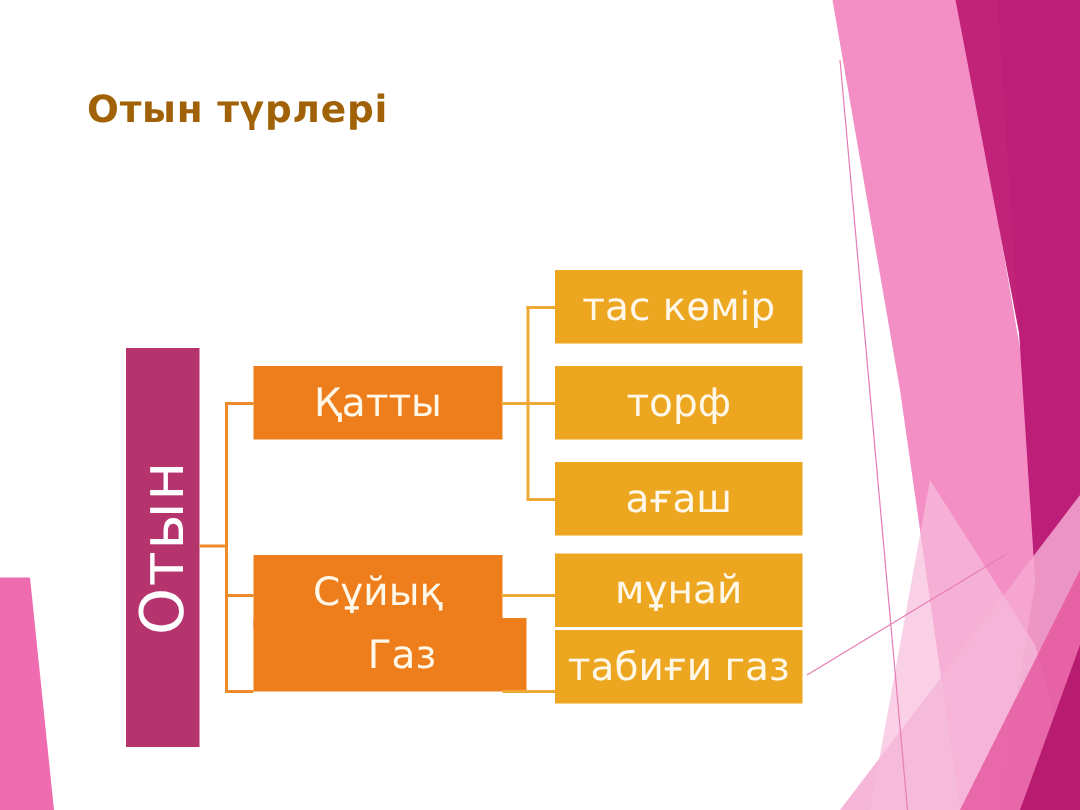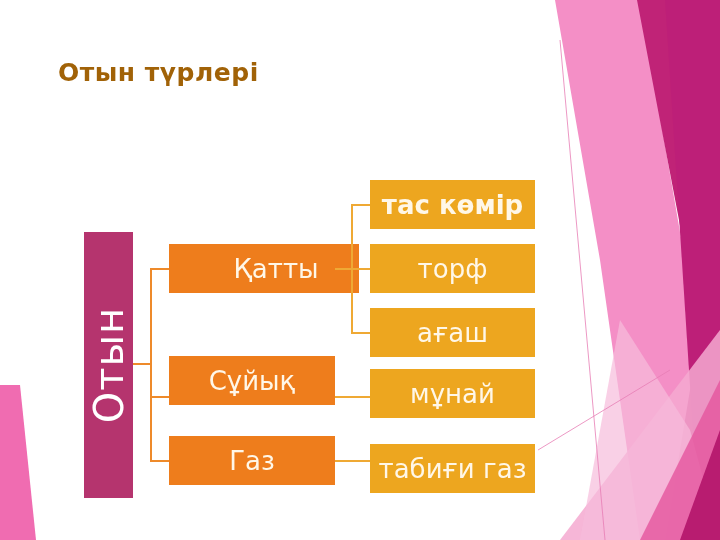--- a/index.html
+++ b/index.html
@@ -44,45 +44,45 @@
   <div class="root">
     <span class="root-label">Отын</span>
   </div>
 
   <div class="line" style="left:133px; top:363px; width:18px; height:2px;"></div>
   <div class="line" style="left:150px; top:268px; width:2px; height:193px;"></div>
   <div class="line" style="left:150px; top:268px; width:19px; height:2px;"></div>
   <div class="line" style="left:150px; top:396px; width:19px; height:2px;"></div>
   <div class="line" style="left:150px; top:460px; width:19px; height:2px;"></div>
 
-  <div class="box lvl1" style="top:244px;padding-left:24px;">
+  <div class="box lvl1" style="top:244px;">
     <span>Қатты</span>
   </div>
-  <div class="box lvl1" style="top:356px;">
+  <div class="box lvl1" style="top:370px;">
     <span>Сұйық</span>
   </div>
-  <div class="box lvl1" style="top:436px;">
+  <div class="box lvl1" style="top:412px;padding-left:16px;">
     <span>Газ</span>
   </div>
 
   <div class="line2" style="left:335px; top:268px; width:35px; height:2px;"></div>
   <div class="line2" style="left:351px; top:204px; width:2px; height:129px;"></div>
   <div class="line2" style="left:351px; top:204px; width:19px; height:2px;"></div>
   <div class="line2" style="left:351px; top:332px; width:19px; height:2px;"></div>
   <div class="line2" style="left:335px; top:396px; width:35px; height:2px;"></div>
   <div class="line2" style="left:335px; top:460px; width:35px; height:2px;"></div>
 
-  <div class="box lvl2" style="top:180px;font-weight:bold;">
+  <div class="box lvl2" style="top:180px;">
     <span>тас көмір</span>
   </div>
   <div class="box lvl2" style="top:244px;">
     <span>торф</span>
   </div>
   <div class="box lvl2" style="top:308px;">
     <span>ағаш</span>
   </div>
   <div class="box lvl2" style="top:369px;">
     <span>мұнай</span>
   </div>
-  <div class="box lvl2" style="top:444px;align-items:center;">
+  <div class="box lvl2" style="top:420px;align-items:center;">
     <span>табиғи газ</span>
   </div>
 </div>
 
 </body></html>

